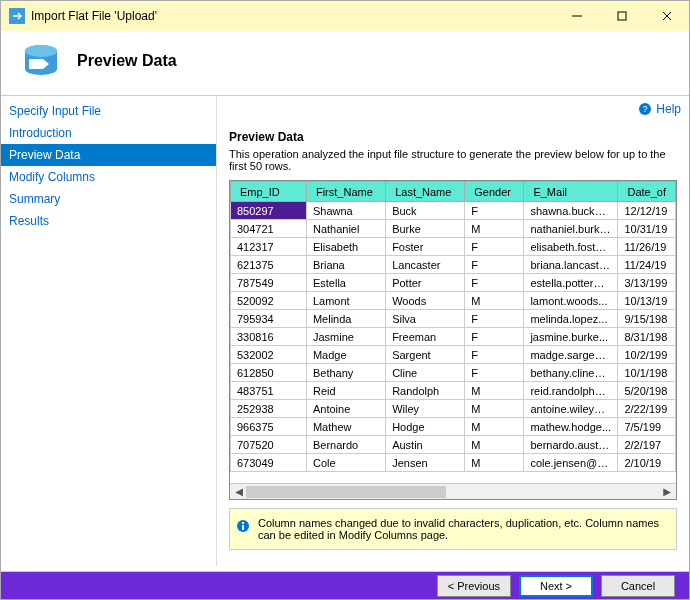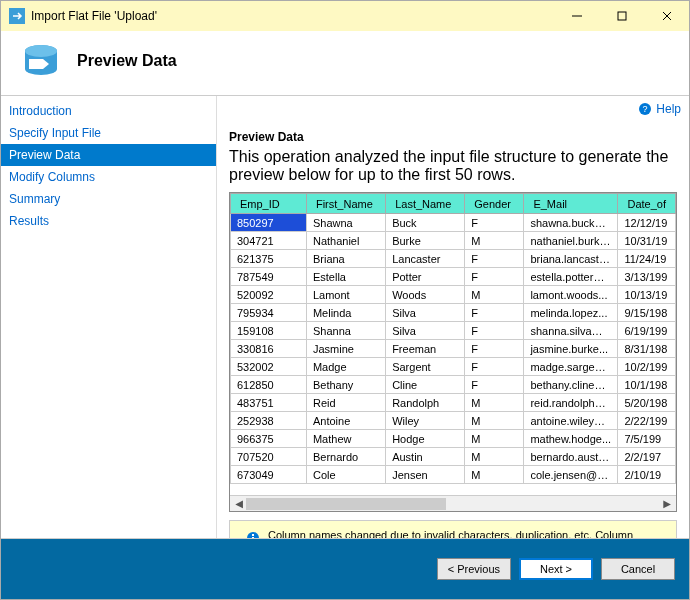--- a/index.html
+++ b/index.html
@@ -20,43 +20,43 @@
 
 .content { display: flex; height: 470px; }
 .sidebar { width: 216px; border-right: 1px solid #ddd; padding-top: 4px; position: relative; }
 .sidebar-item { padding: 4px 8px; color: #0066cc; font-size: 12px; display: block; }
 .sidebar-item.selected { background: #007acc; color: #fff; }
 .help-link { position: absolute; top: 6px; right: 8px; color: #0066cc; font-size: 12px; display: flex; align-items: center; gap: 4px; }
 .help-icon { width: 14px; height: 14px; }
 
 .main { flex: 1; padding: 8px 12px 0 12px; position: relative; }
 .preview-title { font-weight: bold; font-size: 12px; margin-top: 26px; margin-bottom: 4px; }
-.preview-desc { font-size: 16px; margin-bottom: 8px; color: #000; }
+.preview-desc { font-size: 11px; margin-bottom: 8px; color: #000; }
 
 .table-wrap { border: 1px solid #888; height: 320px; overflow: hidden; position: relative; }
 table { border-collapse: collapse; width: 100%; font-size: 11px; }
 th { background: #5eead4; border: 1px solid #aaa; padding: 3px 9px; text-align: left; font-weight: normal; color: #000; height: 20px; }
 td { border: 1px solid #ccc; padding: 2px 6px; height: 18px; white-space: nowrap; overflow: hidden; text-overflow: ellipsis; max-width: 90px; }
-tr.selected td:first-child { background: #1d4ed8; color: #fff; }
+tr.selected td:first-child { background: #4c1d95; color: #fff; }
 .col-id { width: 80px; }
 .col-fn { width: 80px; }
 .col-ln { width: 80px; }
 .col-g { width: 60px; }
 .col-em { width: 95px; }
 .col-dt { width: 50px; }
 
 .hscroll { height: 16px; background: #f0f0f0; border-top: 1px solid #ccc; display: flex; align-items: center; justify-content: space-between; padding: 0 2px; position: absolute; bottom: 0; left: 0; right: 0; }
 .hscroll .arrow { width: 14px; text-align: center; color: #555; font-size: 10px; }
 .hscroll .track { flex: 1; height: 14px; position: relative; }
 .hscroll .thumb { position: absolute; left: 0; width: 200px; height: 12px; background: #ccc; top: 1px; }
 
-.info-box { background: #ffffcc; border: 1px solid #ccc; padding: 8px 16px; margin-top: 8px; display: flex; align-items: flex-start; gap: 8px; font-size: 11px; }
+.info-box { background: #ffffcc; border: 1px solid #ccc; padding: 8px 6px; margin-top: 8px; display: flex; align-items: flex-start; gap: 8px; font-size: 11px; }
 .info-icon { width: 14px; height: 14px; flex-shrink: 0; margin-top: 2px; }
 
-.footer { position: absolute; bottom: 0; left: 0; right: 0; height: 61px; border-top: 1px solid #ccc; display: flex; justify-content: flex-end; align-items: center; padding-right: 14px; gap: 8px; background: #0369a1; }
+.footer { position: absolute; bottom: 0; left: 0; right: 0; height: 28px; border-top: 1px solid #ccc; display: flex; justify-content: flex-end; align-items: center; padding-right: 14px; gap: 8px; background: #6d28d9; }
 .btn { min-width: 74px; height: 22px; border: 1px solid #888; background: #e8e8e8; font-size: 11px; padding: 0 10px; }
 .btn.primary { border: 2px solid #0078d7; background: #fff; }
 </style>
 </head>
 <body>
 
 <div class="titlebar">
   <svg class="app-icon" viewBox="0 0 16 16">
       <rect width="16" height="16" fill="#3b9ed8"></rect>
       <path d="M4 8 L12 8 M9 5 L12 8 L9 11" stroke="#fff" stroke-width="1.5" fill="none"></path>
@@ -90,22 +90,22 @@
     <rect x="8" y="18" width="14" height="10" fill="#fff"></rect>
     <path d="M22 18 L28 23 L22 28 Z" fill="#fff"></path>
   </svg>
   <span class="header-title">Preview Data</span>
 </div>
 
 <div class="hr"></div>
 
 <div class="content">
   <div class="sidebar">
+    <a class="sidebar-item">Specify Input File</a>
     <a class="sidebar-item">Introduction</a>
-    <a class="sidebar-item">Specify Input File</a>
     <a class="sidebar-item selected">Preview Data</a>
     <a class="sidebar-item">Modify Columns</a>
     <a class="sidebar-item">Summary</a>
     <a class="sidebar-item">Results</a>
   </div>
 
   <div class="main">
     <a class="help-link">
       <svg class="help-icon" viewBox="0 0 14 14">
           <circle cx="7" cy="7" r="6" fill="#0078d7"></circle>
@@ -140,20 +140,28 @@
             </tr>
             <tr>
               <td class="col-id">304721</td>
               <td class="col-fn">Nathaniel</td>
               <td class="col-ln">Burke</td>
               <td class="col-g">M</td>
               <td class="col-em">nathaniel.burke...</td>
               <td class="col-dt">10/31/19</td>
             </tr>
             <tr>
+              <td class="col-id">412317</td>
+              <td class="col-fn">Elisabeth</td>
+              <td class="col-ln">Foster</td>
+              <td class="col-g">F</td>
+              <td class="col-em">elisabeth.foster...</td>
+              <td class="col-dt">11/26/19</td>
+            </tr>
+            <tr>
               <td class="col-id">621375</td>
               <td class="col-fn">Briana</td>
               <td class="col-ln">Lancaster</td>
               <td class="col-g">F</td>
               <td class="col-em">briana.lancaster...</td>
               <td class="col-dt">11/24/19</td>
             </tr>
             <tr>
               <td class="col-id">787549</td>
               <td class="col-fn">Estella</td>
@@ -170,28 +178,20 @@
               <td class="col-em">lamont.woods...</td>
               <td class="col-dt">10/13/19</td>
             </tr>
             <tr>
               <td class="col-id">795934</td>
               <td class="col-fn">Melinda</td>
               <td class="col-ln">Silva</td>
               <td class="col-g">F</td>
               <td class="col-em">melinda.lopez...</td>
               <td class="col-dt">9/15/198</td>
-            </tr>
-            <tr>
-              <td class="col-id">159108</td>
-              <td class="col-fn">Shanna</td>
-              <td class="col-ln">Silva</td>
-              <td class="col-g">F</td>
-              <td class="col-em">shanna.silva@g...</td>
-              <td class="col-dt">6/19/199</td>
             </tr>
             <tr>
               <td class="col-id">330816</td>
               <td class="col-fn">Jasmine</td>
               <td class="col-ln">Freeman</td>
               <td class="col-g">F</td>
               <td class="col-em">jasmine.burke...</td>
               <td class="col-dt">8/31/198</td>
             </tr>
             <tr>

